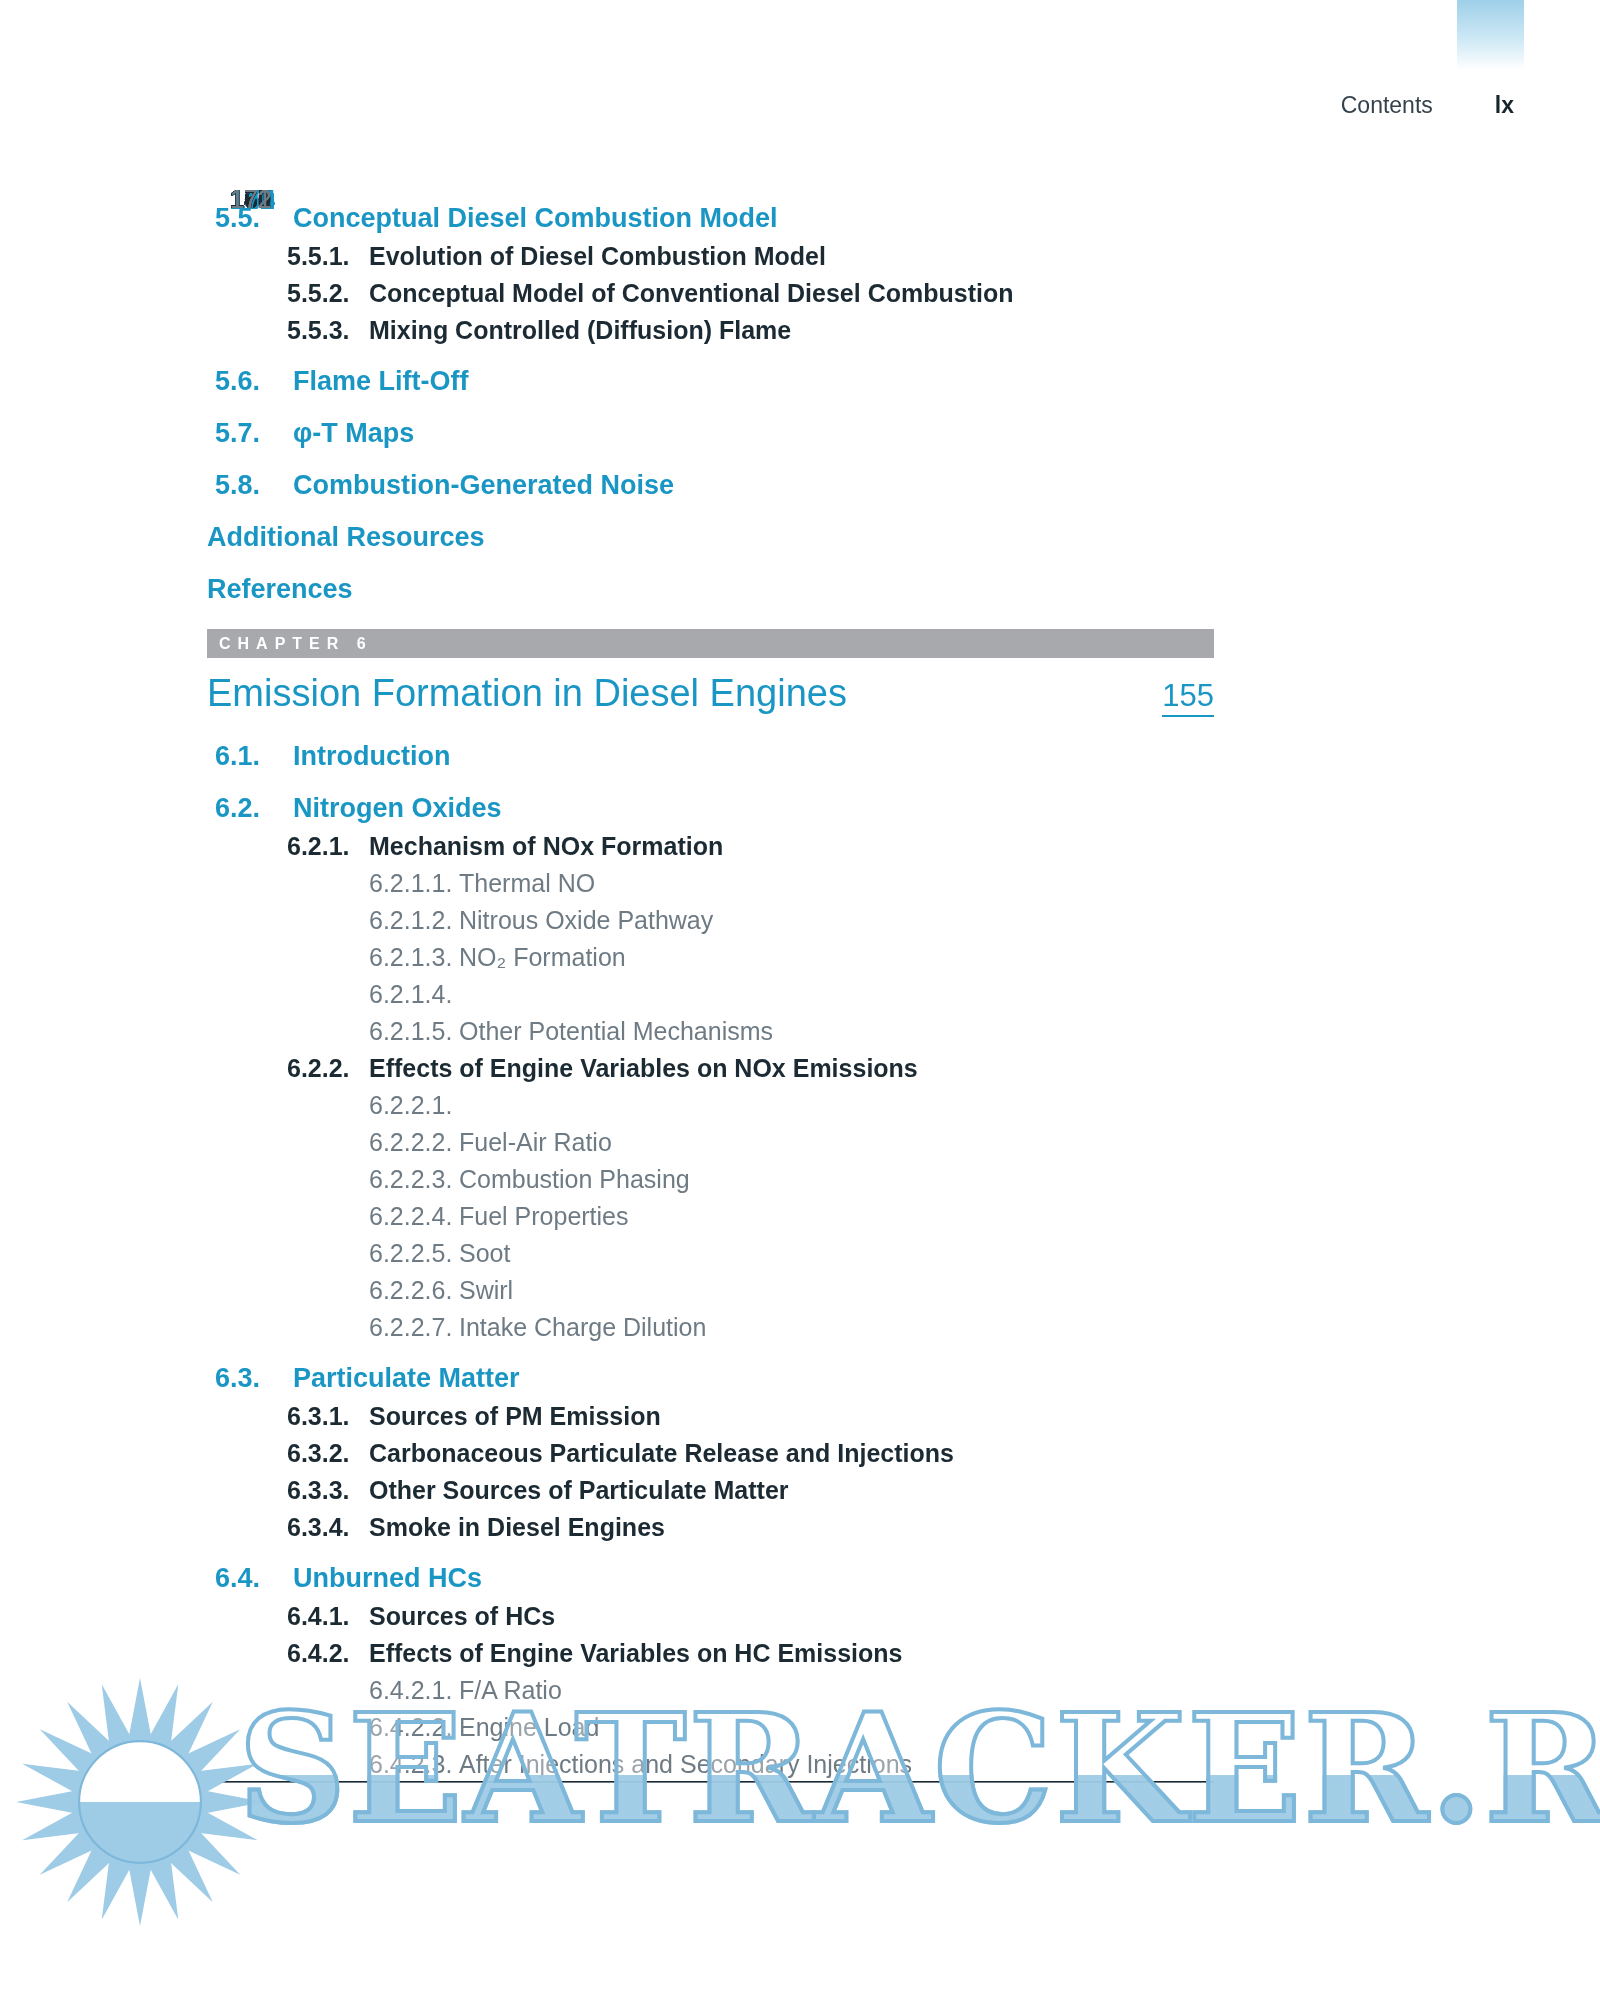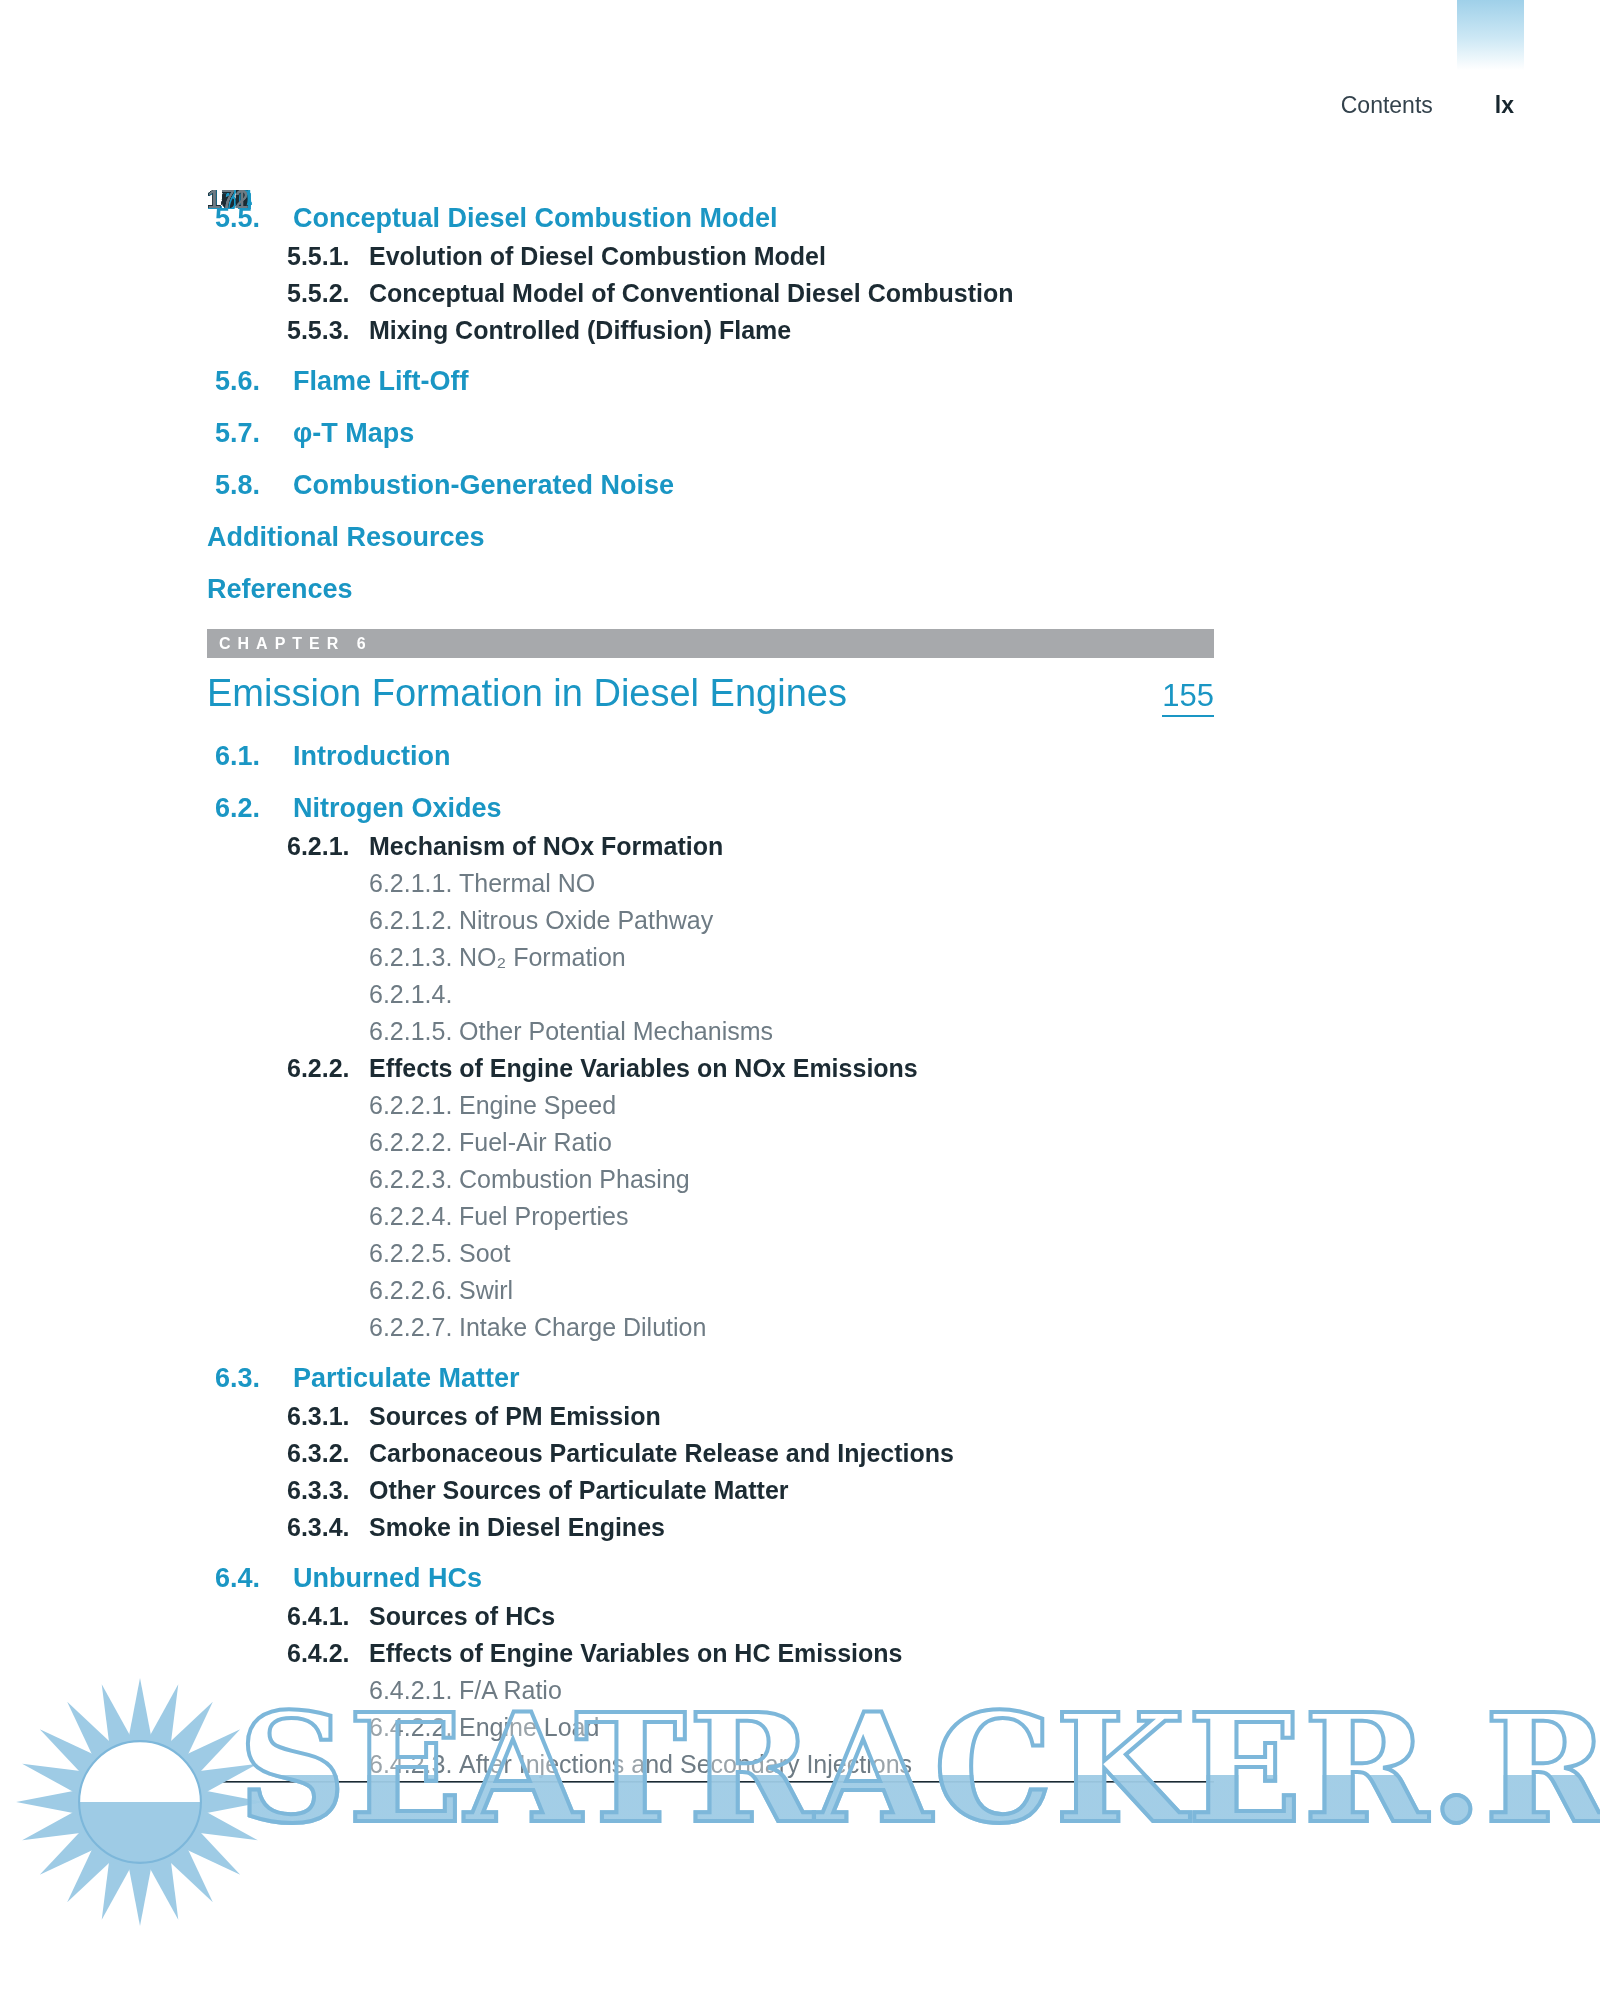--- a/index.html
+++ b/index.html
@@ -7,21 +7,21 @@
     --dark:#1c2b33;
     --muted:#6e7b84;
     --bar:#a7a9ac;
   }
   html,body{margin:0;padding:0;}
   body{
     width:1600px;height:2000px;background:#ffffff;
     font-family:"Liberation Sans", sans-serif;
     position:relative;overflow:hidden;
   }
-  .page{position:absolute;inset:0;}
+  .page{position:absolute;inset:0;padding-left:23px;}
 
   
   .corner-accent{
     position:absolute;top:0;right:76px;width:67px;height:70px;
     background:linear-gradient(to bottom,#9fd0e9 0%,#cde8f5 55%,#ffffff 100%);
   }
 
   
   .page-header{
     position:absolute;top:92px;right:86px;
@@ -207,21 +207,20 @@
           <span class="title">Other Potential Mechanisms</span>
           <span class="page">162</span>
         </div>
         <div class="toc-row level-2">
           <span class="num">6.2.2.</span>
           <span class="title">Effects of Engine Variables on NOx Emissions</span>
           <span class="page">162</span>
         </div>
         <div class="toc-row level-3">
           <span class="num">6.2.2.1.</span>
-          <span class="title">Engine Speed</span>
           <span class="page">162</span>
         </div>
         <div class="toc-row level-3">
           <span class="num">6.2.2.2.</span>
           <span class="title">Fuel-Air Ratio</span>
           <span class="page">163</span>
         </div>
         <div class="toc-row level-3">
           <span class="num">6.2.2.3.</span>
           <span class="title">Combustion Phasing</span>

